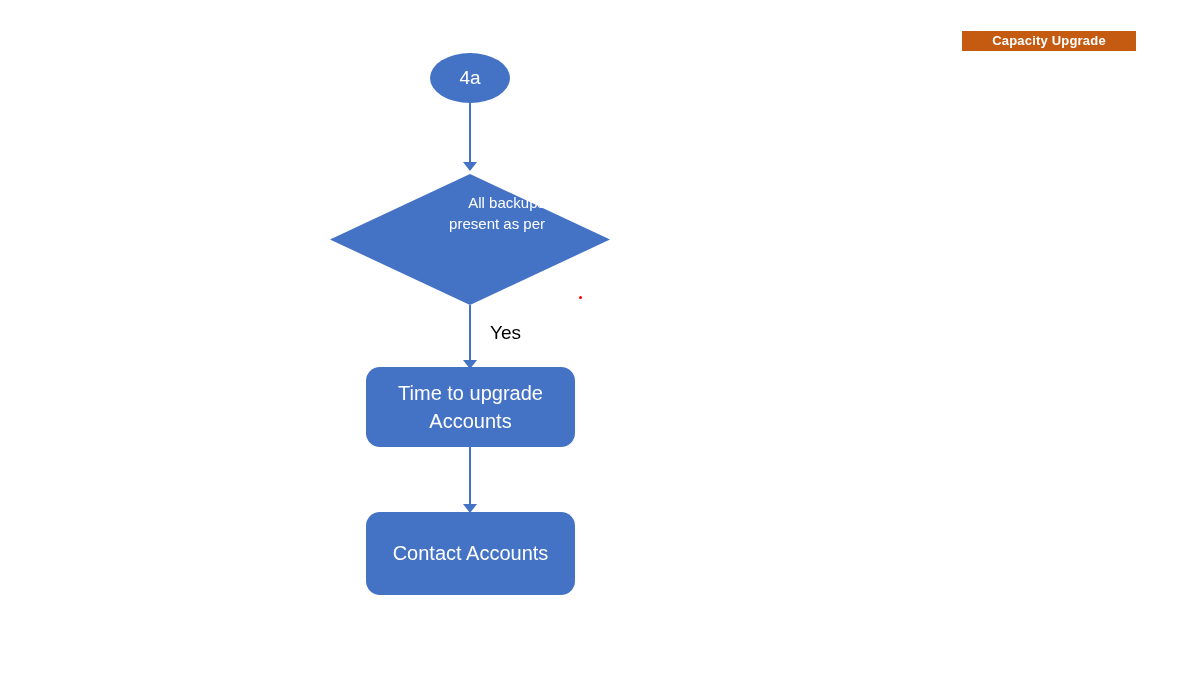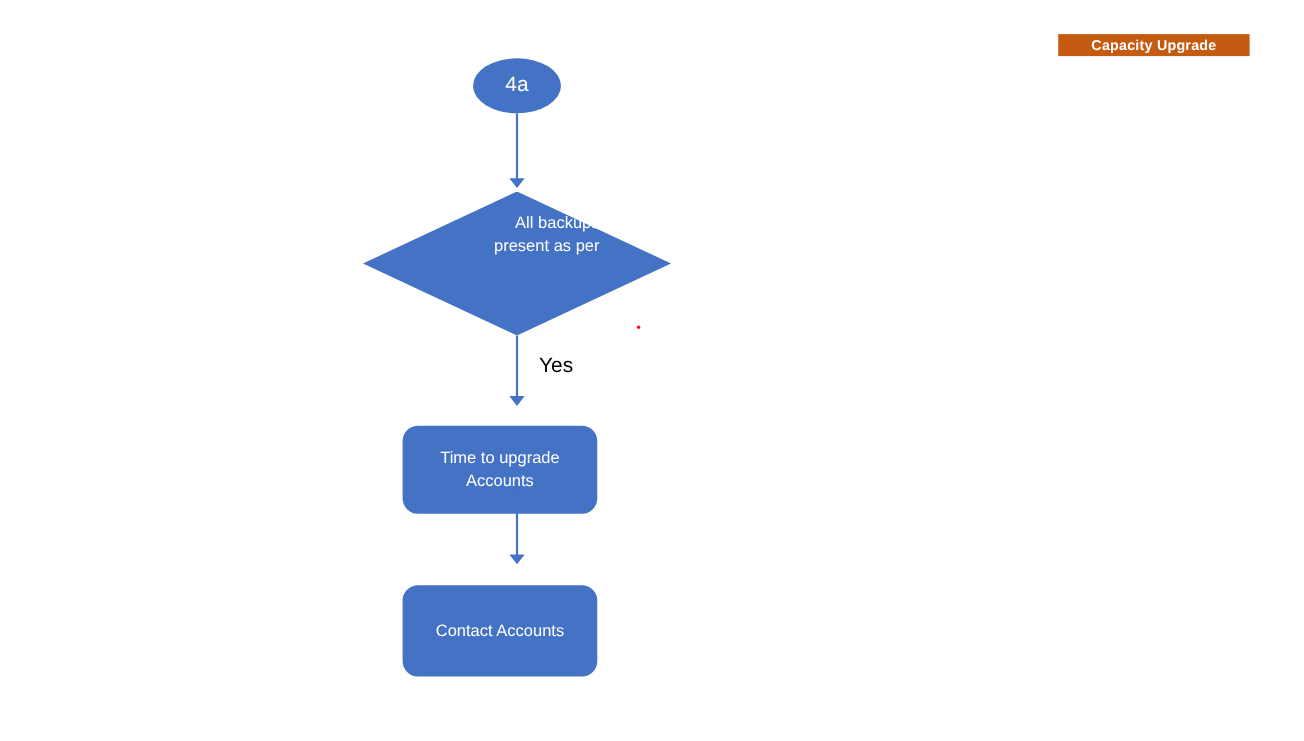--- a/index.html
+++ b/index.html
@@ -56,26 +56,25 @@
     left: 430px;
     top: 53px;
     width: 80px;
     height: 50px;
     border-radius: 50%;
     font-size: 19px;
   }
 
   .node-rect {
     left: 366px;
-    width: 177px;
+    width: 209px;
     border-radius: 14px;
-    font-size: 15px;
+    font-size: 20px;
     line-height: 1.42;
     padding: 0 10px;
-    margin-top: 20px;
   }
 
   .node-rect-upgrade {
     top: 367px;
     height: 80px;
   }
 
   .node-rect-accounts {
     top: 512px;
     height: 83px;

